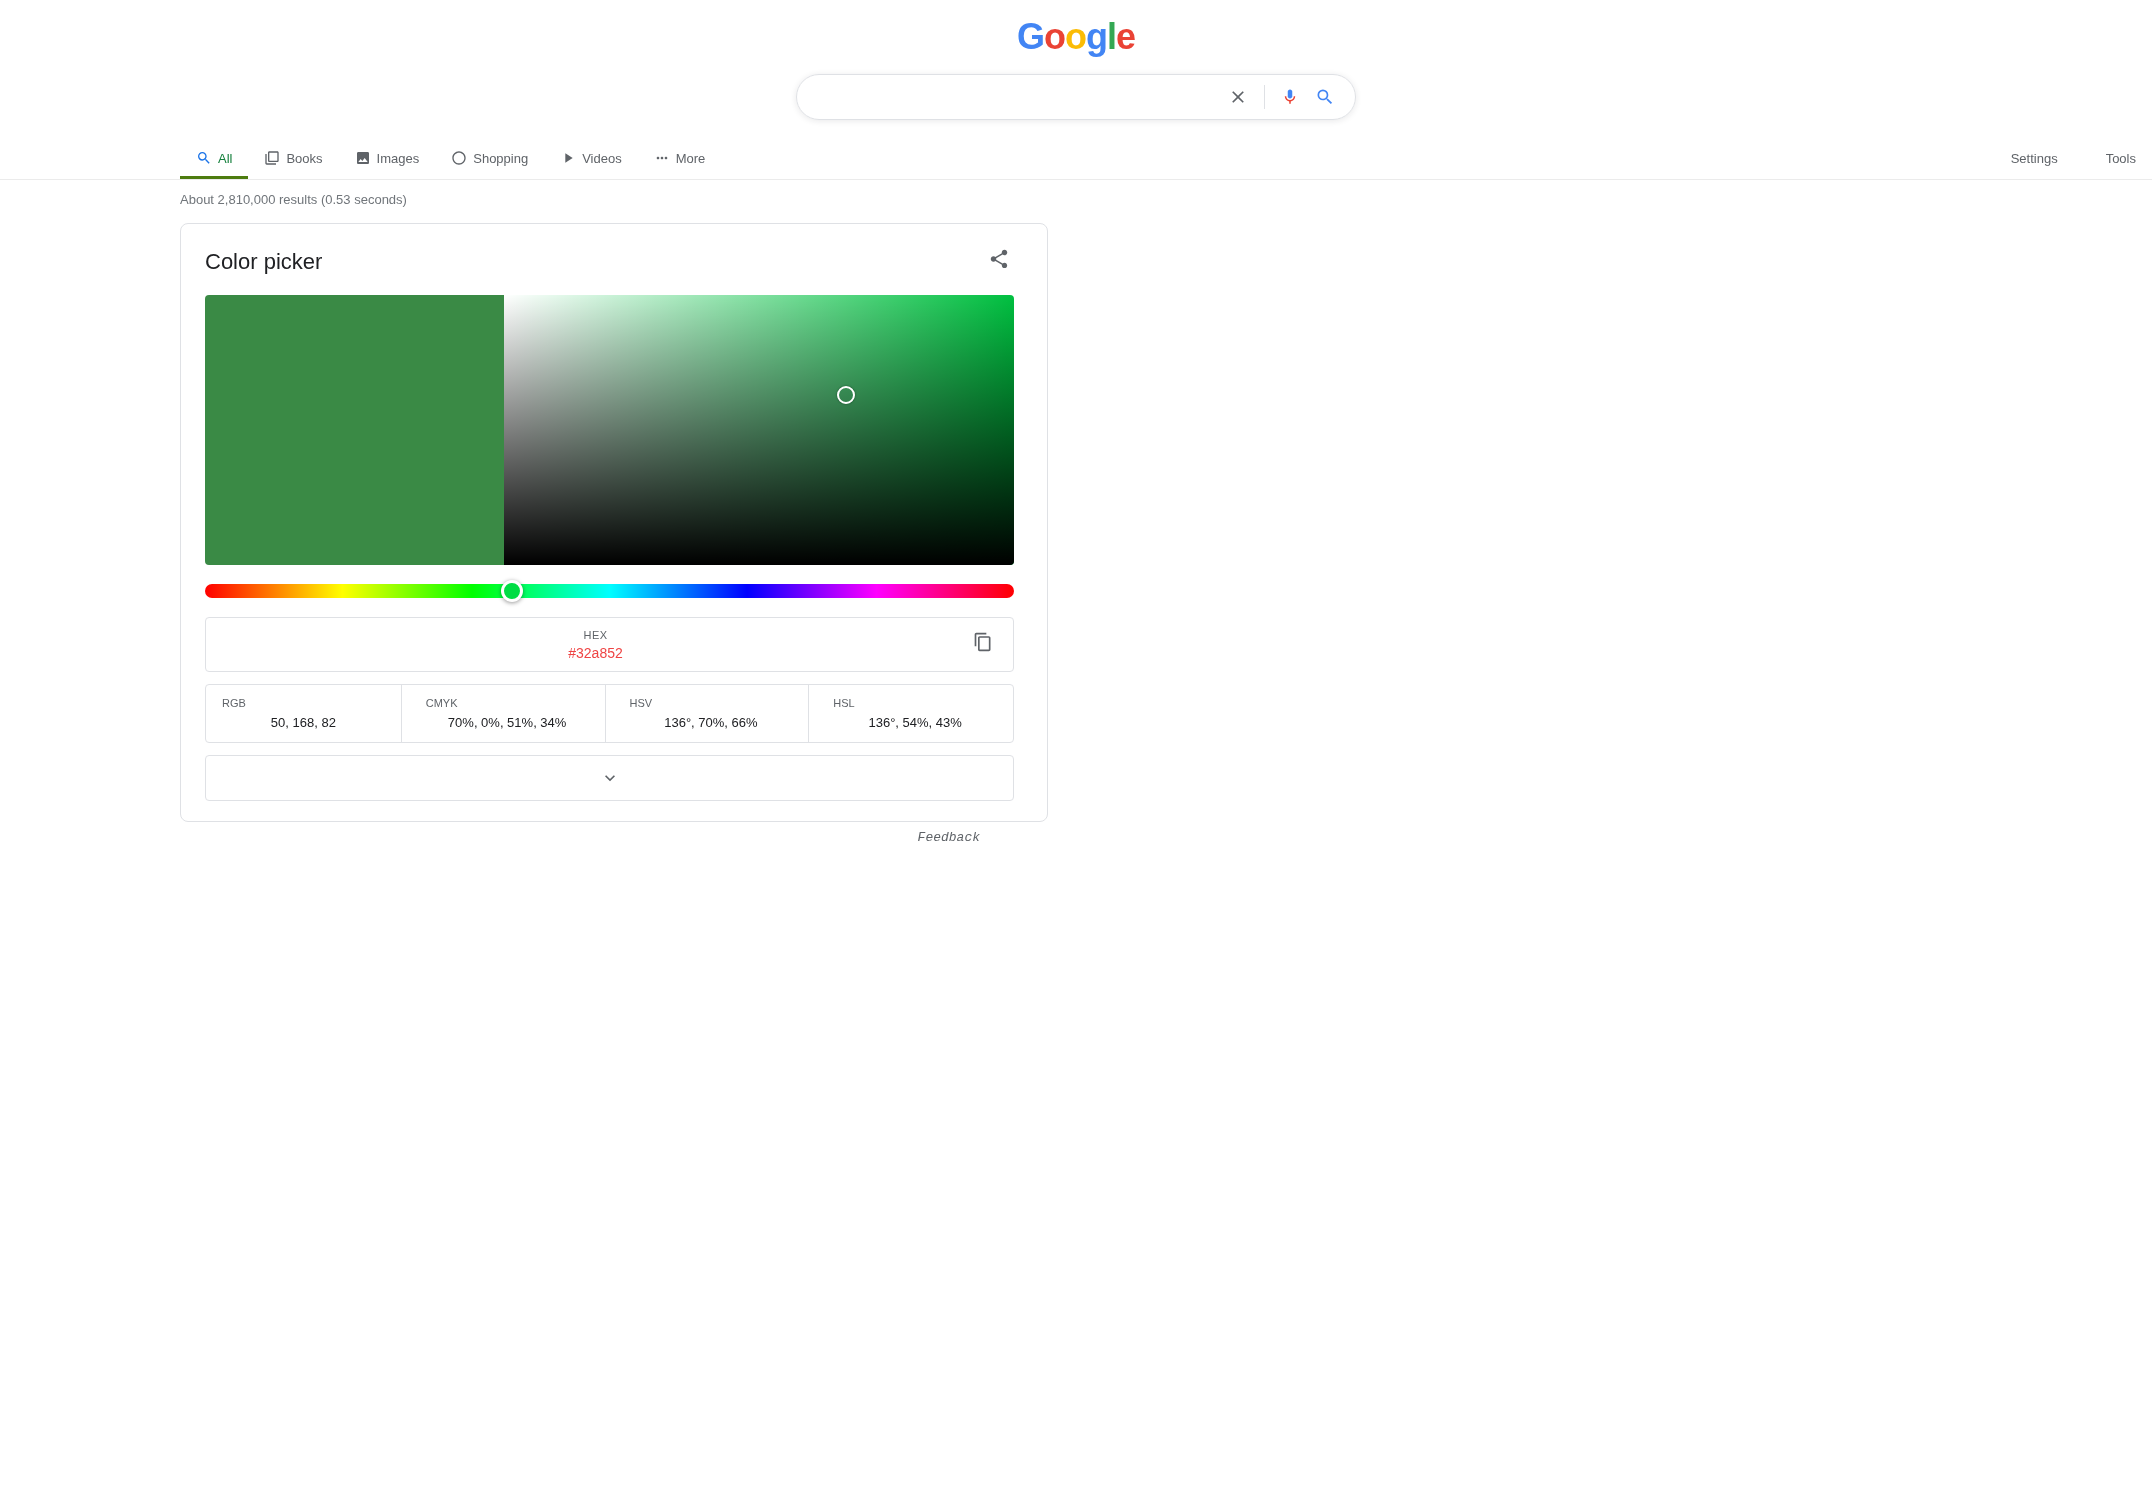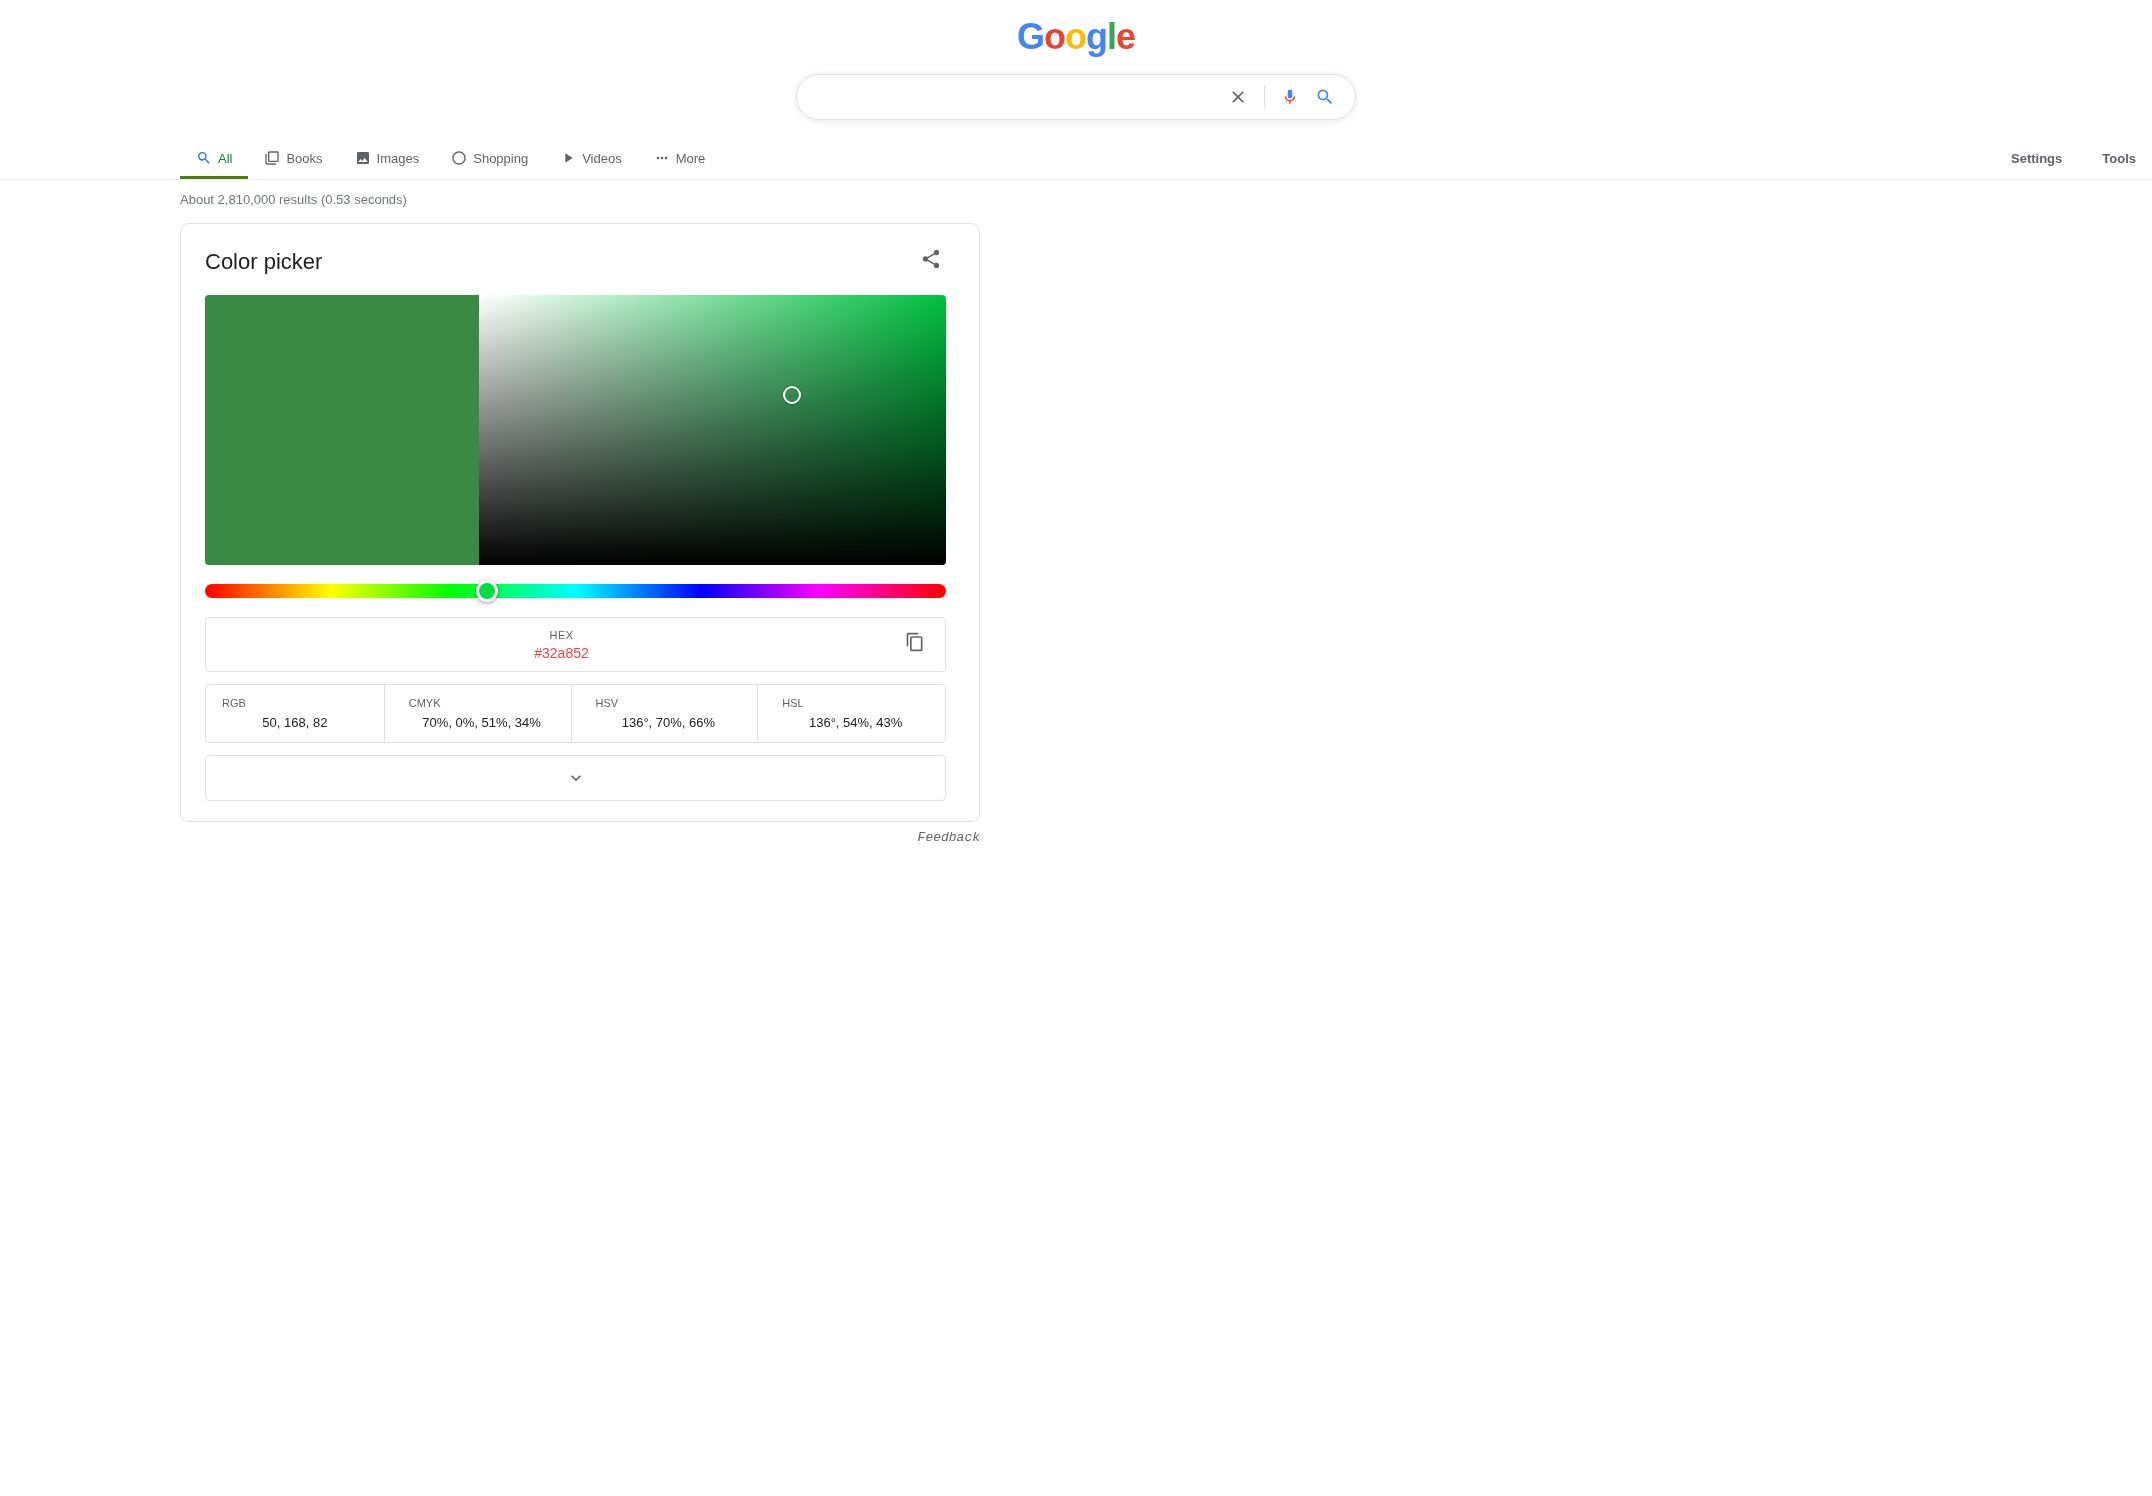--- a/index.html
+++ b/index.html
@@ -94,22 +94,21 @@
 
     .nav-tab.active {
       color: #15803d;
       border-bottom: 3px solid #4d7c0f;
     }
 
     .nav-settings-group {
       margin-left: auto;
       display: flex;
       align-items: center;
-      gap: 8px;
-      font-weight: bold;
+      gap: 16px;
     }
 
     .nav-settings-btn {
       padding: 10px 16px;
       font-size: 13px;
       color: #5f6368;
       cursor: pointer;
       border-bottom: 3px solid transparent;
     }
 
@@ -122,21 +121,21 @@
 
     
     .card-container {
       padding: 0 0 0 180px;
       margin-top: 8px;
     }
 
     .color-picker-card {
       border: 1px solid #dfe1e5;
       border-radius: 8px;
-      width: 800px;
+      width: 868px;
       padding: 20px 33px 20px 24px;
       background: #fff;
     }
 
     .card-header {
       display: flex;
       justify-content: space-between;
       align-items: center;
       margin-bottom: 16px;
     }

